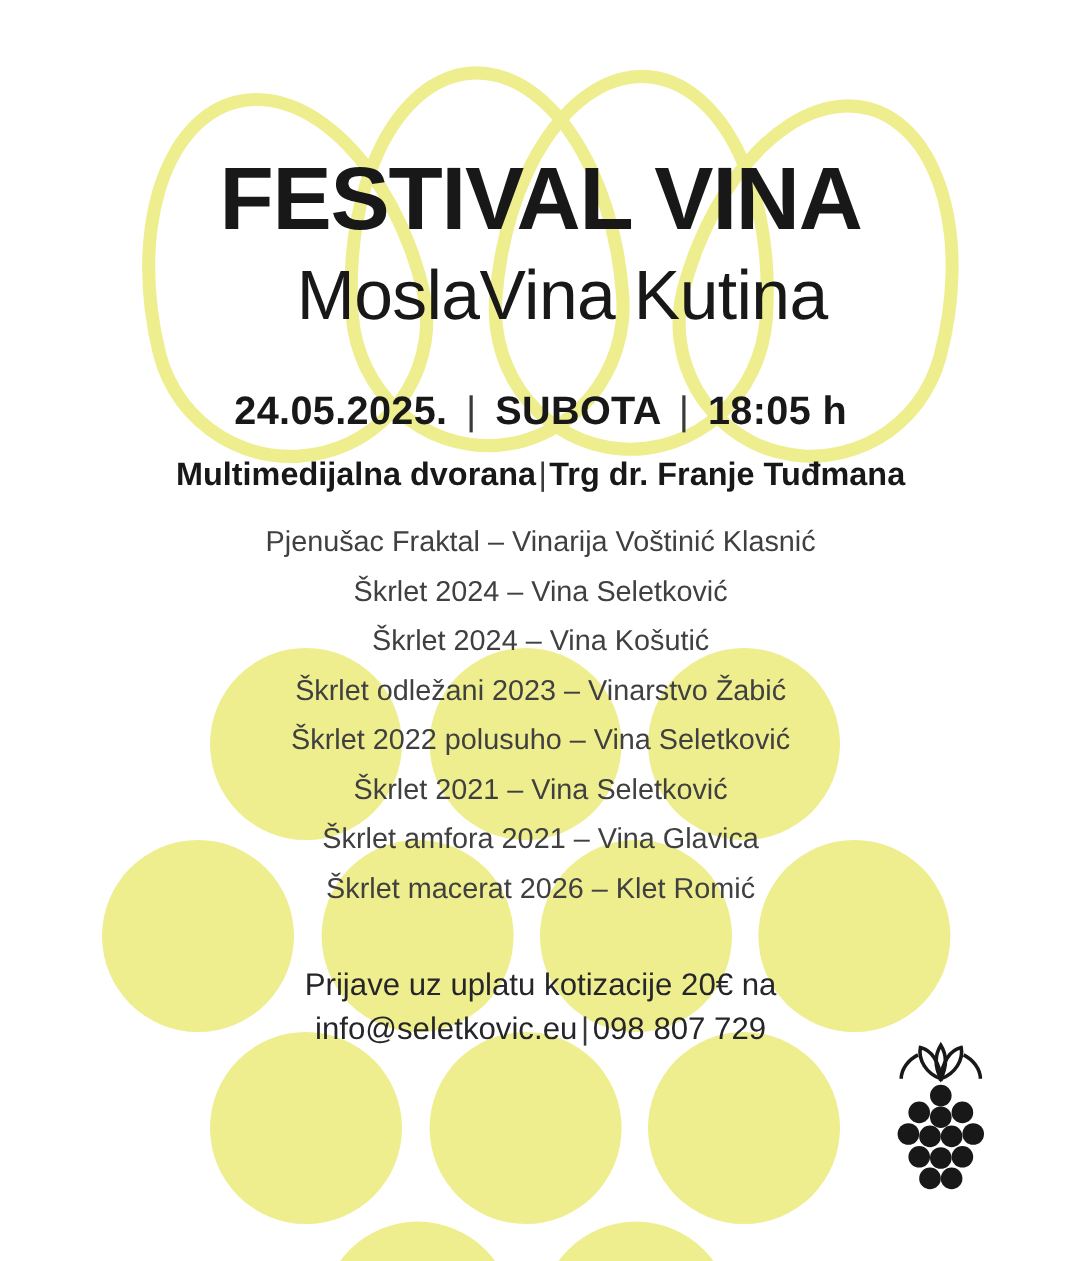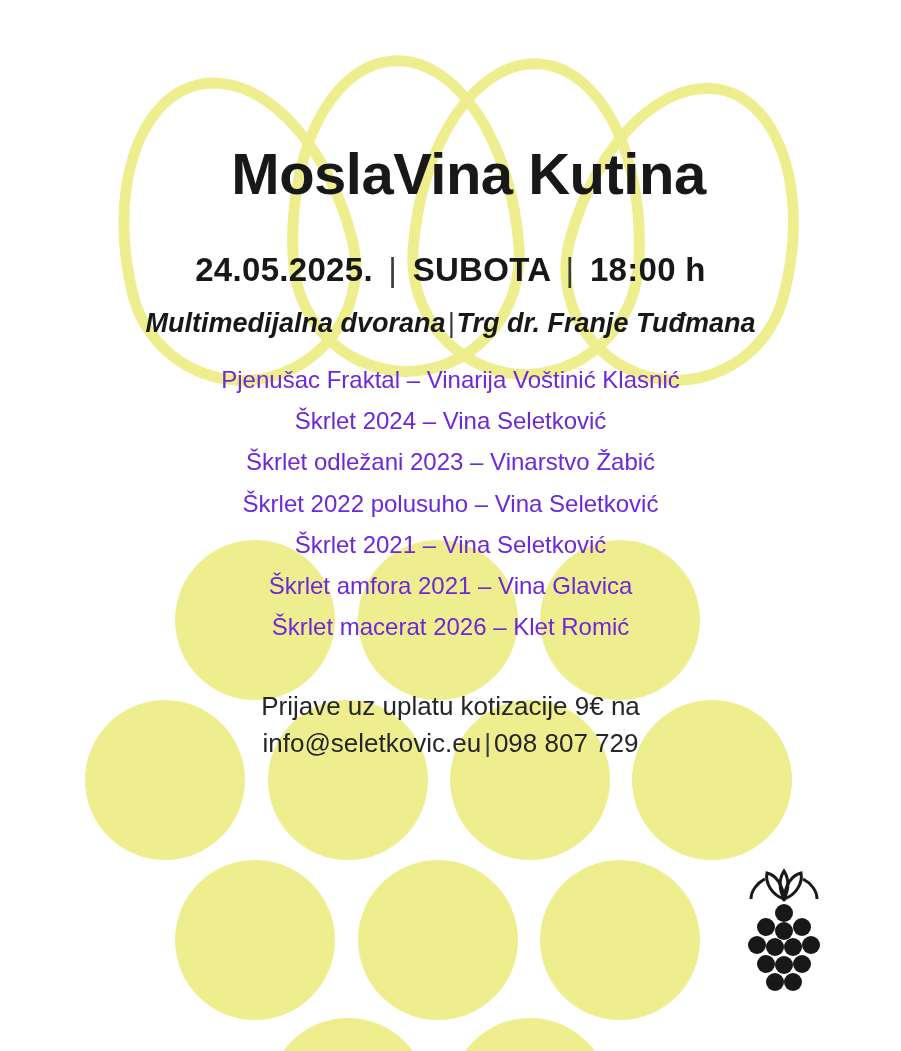--- a/index.html
+++ b/index.html
@@ -57,21 +57,21 @@
     font-size: 74px;
     font-weight: bold;
     letter-spacing: -1px;
     line-height: 0.98;
     color: #181818;
     margin: 0;
   }
 
   .title-sub {
     font-size: 58px;
-    font-weight: bold;
+    font-weight: normal;
     letter-spacing: -0.5px;
     line-height: 1.05;
     color: #181818;
     margin: 14px 0 0 0;
     padding-left: 36px;
   }
 
   .workshop-line {
     margin-top: 74px;
     font-size: 29px;
@@ -97,37 +97,36 @@
     font-weight: normal;
     color: #3a3a3a;
     padding: 0 6px;
   }
 
   .venue-line {
     margin-top: 19px;
     font-size: 27px;
     font-weight: bold;
     color: #181818;
-    font-style: italic;
   }
   .venue-line .sep {
     font-weight: normal;
     color: #3a3a3a;
     padding: 0 2px;
   }
 
   .wine-list {
     margin-top: 20px;
     list-style: none;
     padding: 0;
   }
   .wine-list li {
     font-size: 24px;
     line-height: 1.72;
-    color: #6d28d9;
+    color: #404040;
     font-weight: normal;
   }
 
   .signup {
     margin-top: 40px;
     font-size: 26px;
     line-height: 1.45;
     color: #26262a;
   }
   .signup .sep {
@@ -166,47 +165,49 @@
     <div class="grape-dot" style="left:632px; top:700px; width:160px; height:160px;"></div>
     <div class="grape-dot" style="left:175px; top:860px; width:160px; height:160px;"></div>
     <div class="grape-dot" style="left:358px; top:860px; width:160px; height:160px;"></div>
     <div class="grape-dot" style="left:540px; top:860px; width:160px; height:160px;"></div>
     <div class="grape-dot" style="left:268px; top:1018px; width:160px; height:160px;"></div>
     <div class="grape-dot" style="left:450px; top:1018px; width:160px; height:160px;"></div>
   </div>
 
   <div class="content">
 
+    <h1 class="title-main">FESTIVAL VINA</h1>
     <h2 class="title-sub">MoslaVina Kutina</h2>
 
 
     <div class="datetime-line">
       <span>24.05.2025.</span>
       <span class="sep">|</span>
       <span>SUBOTA</span>
       <span class="sep">|</span>
-      <span>18:00 h</span>
+      <span>18:05 h</span>
     </div>
 
     <div class="venue-line">
       <span>Multimedijalna dvorana</span><span class="sep">|</span><span>Trg dr. Franje Tuđmana</span>
     </div>
 
     <ul class="wine-list">
       <li>Pjenušac Fraktal – Vinarija Voštinić Klasnić</li>
       <li>Škrlet 2024 – Vina Seletković</li>
+      <li>Škrlet 2024 – Vina Košutić</li>
       <li>Škrlet odležani 2023 – Vinarstvo Žabić</li>
       <li>Škrlet 2022 polusuho – Vina Seletković</li>
       <li>Škrlet 2021 – Vina Seletković</li>
       <li>Škrlet amfora 2021 – Vina Glavica</li>
       <li>Škrlet macerat 2026 – Klet Romić</li>
     </ul>
 
     <div class="signup">
-      <div>Prijave uz uplatu kotizacije 9€ na</div>
+      <div>Prijave uz uplatu kotizacije 20€ na</div>
       <div>
         <span>info@seletkovic.eu</span><span class="sep">|</span><span>098 807 729</span>
       </div>
     </div>
 
   </div>
 
   <svg class="grape-logo" viewBox="0 0 110 140">
     <g fill="none" stroke="#181818" stroke-width="3">
       <path d="M55 34 C43 30 36 18 38 8 C47 10 54 20 55 34 Z"></path>

